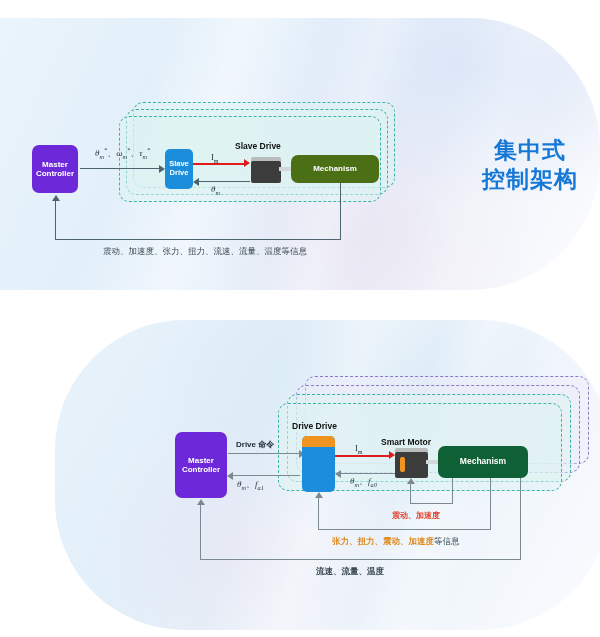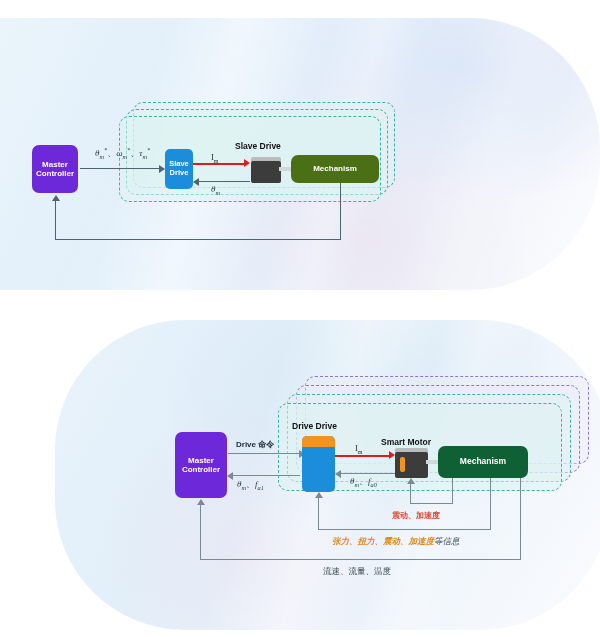--- a/index.html
+++ b/index.html
@@ -211,21 +211,24 @@
     </div>
 
     <div class="node olive" style="left:291px; top:137px; width:88px; height:28px; font-size:8px;">
       <span>Mechanism</span>
     </div>
 
     <div class="ln v" style="left:340px; top:165px; height:57px;"></div>
     <div class="ln h" style="left:55px; top:221px; width:286px;"></div>
     <div class="ln v" style="left:55px; top:183px; height:39px;"></div>
     <div class="arw up" style="left:51.5px; top:177px;"></div>
-
+    <div class="lbl cn" style="left:103px; top:228px;">震动、加速度、张力、扭力、流速、流量、温度等信息</div>
+
+    <div class="headline" id="headline-top">集中式
+控制架构</div>
   </div>
 
   <div class="panel" id="panel-bottom">
     <div class="panel-bg"></div>
     <div class="sheen s1" style="left:250px;"></div>
     <div class="sheen s2" style="left:400px;"></div>
 
     <div class="dashed-layer dashed-violet" style="left:305px; top:56px; width:282px; height:86px;"></div>
     <div class="dashed-layer dashed-violet" style="left:296px; top:65px; width:282px; height:86px;"></div>
     <div class="dashed-layer dashed-teal" style="left:287px; top:74px; width:282px; height:86px;"></div>
@@ -278,25 +281,25 @@
     <div class="ln v gray" style="left:452px; top:158px; height:26px;"></div>
     <div class="ln h gray" style="left:410px; top:183px; width:43px;"></div>
     <div class="ln v gray" style="left:410px; top:164px; height:20px;"></div>
     <div class="arw up gray" style="left:406.5px; top:158px;"></div>
     <div class="lbl red" style="left:392px; top:190px; font-size:8px;">震动、加速度</div>
 
     <div class="ln v gray" style="left:490px; top:158px; height:52px;"></div>
     <div class="ln h gray" style="left:318px; top:209px; width:173px;"></div>
     <div class="ln v gray" style="left:318px; top:178px; height:32px;"></div>
     <div class="arw up gray" style="left:314.5px; top:172px;"></div>
-    <div class="lbl" style="left:332px; top:216px; font-size:8.5px;font-style:italic;">
+    <div class="lbl" style="left:332px; top:216px; font-size:8.5px;">
       <span class="orange-word">张力、扭力、震动、加速度</span><span style="color:#3a4a53;">等信息</span>
     </div>
 
     <div class="ln v gray" style="left:520px; top:158px; height:82px;"></div>
     <div class="ln h gray" style="left:200px; top:239px; width:321px;"></div>
     <div class="ln v gray" style="left:200px; top:185px; height:55px;"></div>
     <div class="arw up gray" style="left:196.5px; top:179px;"></div>
-    <div class="lbl cn" style="left:323px; top:246px;">流速、流量、温度</div>
+    <div class="lbl cn" style="left:316px; top:246px;font-weight:bold;">流速、流量、温度</div>
 
   </div>
 
 </div>
 
 </body></html>

